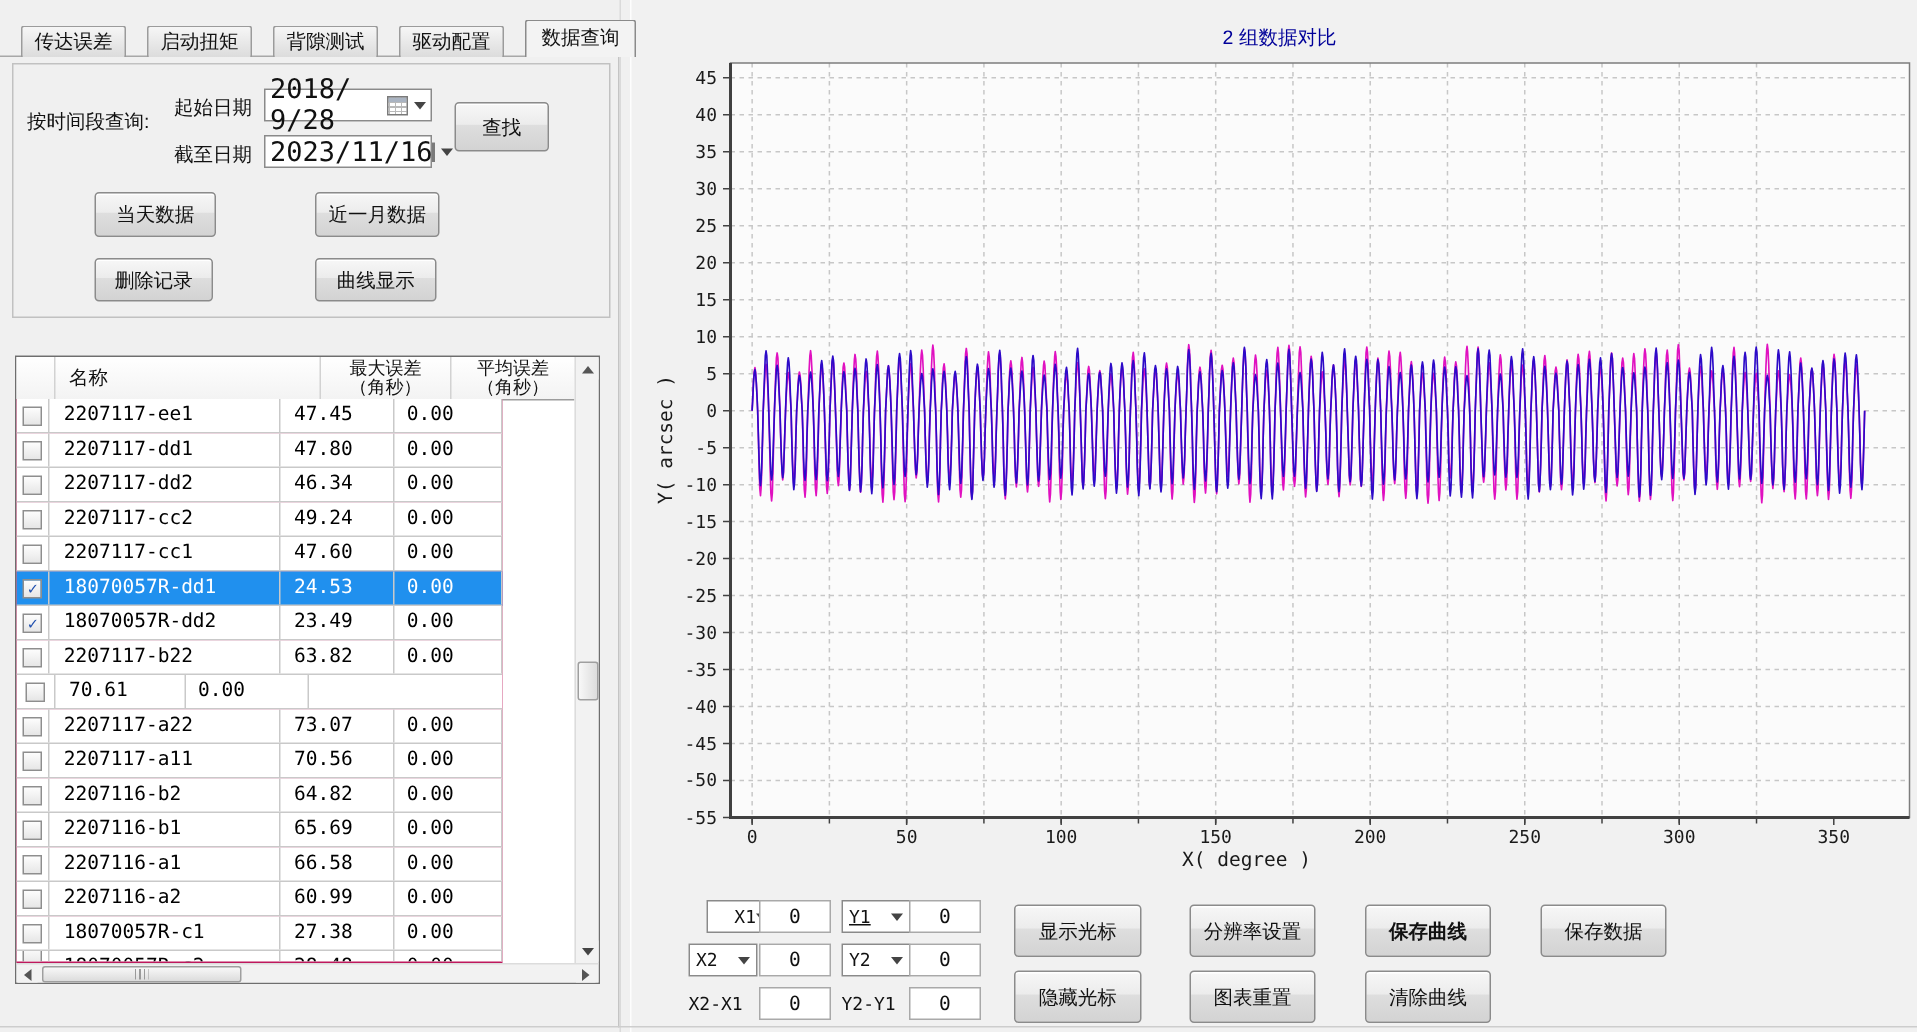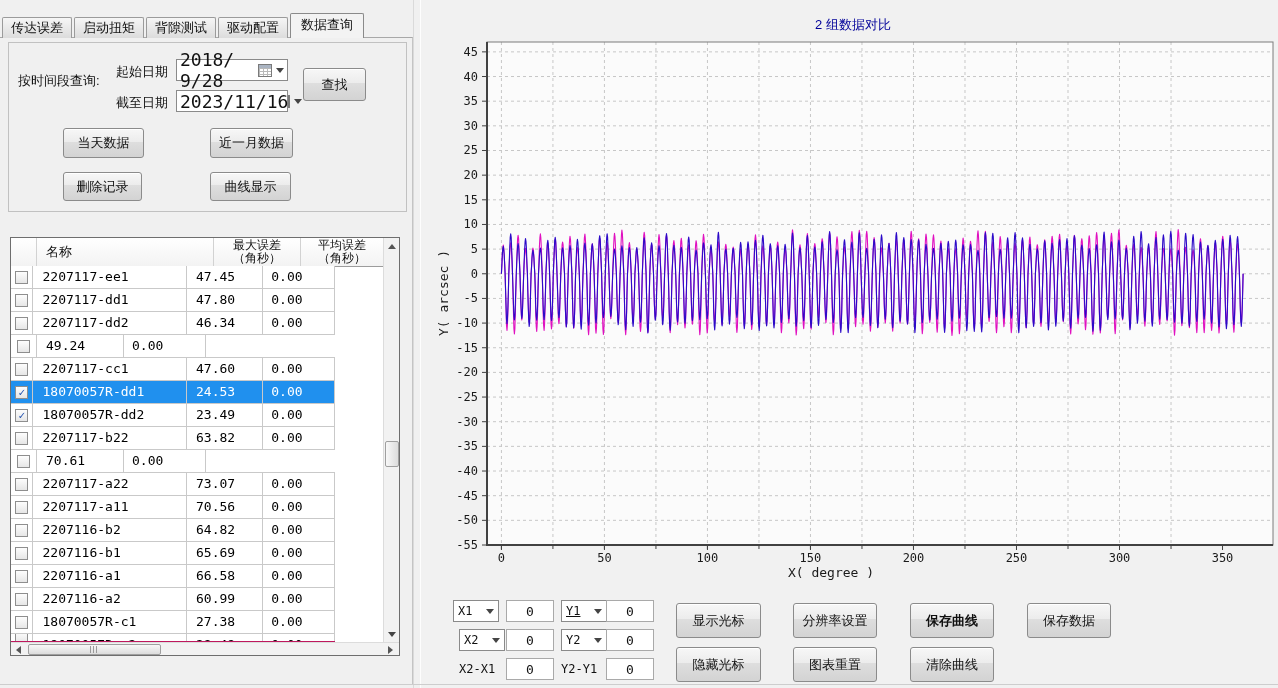--- a/index.html
+++ b/index.html
@@ -2,21 +2,21 @@
 <html><head>
 <meta charset="utf-8">
 <style>
   html,body{margin:0;padding:0;}
   body{font-family:"Liberation Sans",sans-serif;background:#e8e8e8;}
   #app{position:relative;width:1278px;height:688px;background:#f0f0f0;overflow:hidden;}
   
   #tab-bar{position:absolute;left:2px;top:13px;height:25px;display:flex;align-items:flex-end;z-index:3;}
   .tab{height:20px;line-height:20px;padding:0 8px;margin-right:2px;font-size:13px;color:#111;
        border:1px solid #9b9b9b;border-bottom:none;border-radius:2px 2px 0 0;
-       background:linear-gradient(#f6f6f6,#dcdcdc);cursor:default;}
+       background:linear-gradient(#f6f6f6,#dcdcdc);cursor:default;margin-left:12px;}
   .tab.active{height:24px;line-height:22px;padding:0 10px;background:#f3f3f3;border-color:#8a8a8a;}
   #page-border{position:absolute;left:0;top:37px;width:412px;height:647px;
        border-top:1px solid #a8a8a8;border-right:1px solid #c4c4c4;pointer-events:none;}
   #divider{position:absolute;left:413px;top:0;width:1px;height:688px;background:#dadada;}
   #bottom-line{position:absolute;left:0;top:684px;width:1278px;height:1px;background:#cdcdcd;}
   
   #query-group{position:absolute;left:8px;top:42px;width:397px;height:168px;border:1px solid #c1c1c1;background:#f0f0f0;}
   .lbl{position:absolute;font-size:13px;color:#111;white-space:nowrap;}
   .date-combo{position:absolute;height:20px;background:#fff;border:1px solid #8a8a8a;display:flex;align-items:center;padding:0 3px;}
   .date-text{font-family:"DejaVu Sans Mono",monospace;font-size:18px;color:#111;flex:1;}
@@ -137,20 +137,21 @@
             <span class="cb"></span>
           </div>
           <div class="cell c1">2207117-dd2</div>
           <div class="cell c2">46.34</div>
           <div class="cell c3">0.00</div>
         </div>
         <div class="trow">
           <div class="cell c0">
             <span class="cb"></span>
           </div>
+          <div class="cell c1">2207117-cc2</div>
           <div class="cell c2">49.24</div>
           <div class="cell c3">0.00</div>
         </div>
         <div class="trow">
           <div class="cell c0">
             <span class="cb"></span>
           </div>
           <div class="cell c1">2207117-cc1</div>
           <div class="cell c2">47.60</div>
           <div class="cell c3">0.00</div>
@@ -390,21 +391,21 @@
         <text x="595.4941022280472" y="562" text-anchor="middle" fill="#1a1a1a" font-family="DejaVu Sans Mono, monospace" font-size="12px">250</text>
         <line x1="698.5085190039318" y1="545" x2="698.5085190039318" y2="550" stroke="#414141" stroke-width="1"></line>
         <text x="698.5085190039318" y="562" text-anchor="middle" fill="#1a1a1a" font-family="DejaVu Sans Mono, monospace" font-size="12px">300</text>
         <line x1="801.5229357798165" y1="545" x2="801.5229357798165" y2="550" stroke="#414141" stroke-width="1"></line>
         <text x="801.5229357798165" y="562" text-anchor="middle" fill="#1a1a1a" font-family="DejaVu Sans Mono, monospace" font-size="12px">350</text>
         <text x="432" y="29" text-anchor="middle" fill="#000099" font-family="Liberation Sans, sans-serif" font-size="13px">2 组数据对比</text>
         <text x="410" y="577" text-anchor="middle" fill="#1a1a1a" font-family="DejaVu Sans Mono, monospace" font-size="13px">X( degree )</text>
         <text x="27" y="293" text-anchor="middle" fill="#1a1a1a" font-family="DejaVu Sans Mono, monospace" font-size="13px" transform="rotate(-90 27 293)">Y( arcsec )</text>
       </svg>
 
-    <div class="mini-combo" style="left:32px;top:600px;width:36px;">
+    <div class="mini-combo" style="left:50px;top:600px;width:36px;justify-content:flex-end;">
       <span>X1</span>
         <span class="tri tri-down"></span>
     </div>
     <div class="val-field" style="left:85px;top:600px;width:46px;">0</div>
     <div class="mini-combo" style="left:140px;top:600px;width:36px;text-decoration:underline;">
       <span>Y1</span>
         <span class="tri tri-down"></span>
     </div>
     <div class="val-field" style="left:185px;top:600px;width:46px;">0</div>
 

